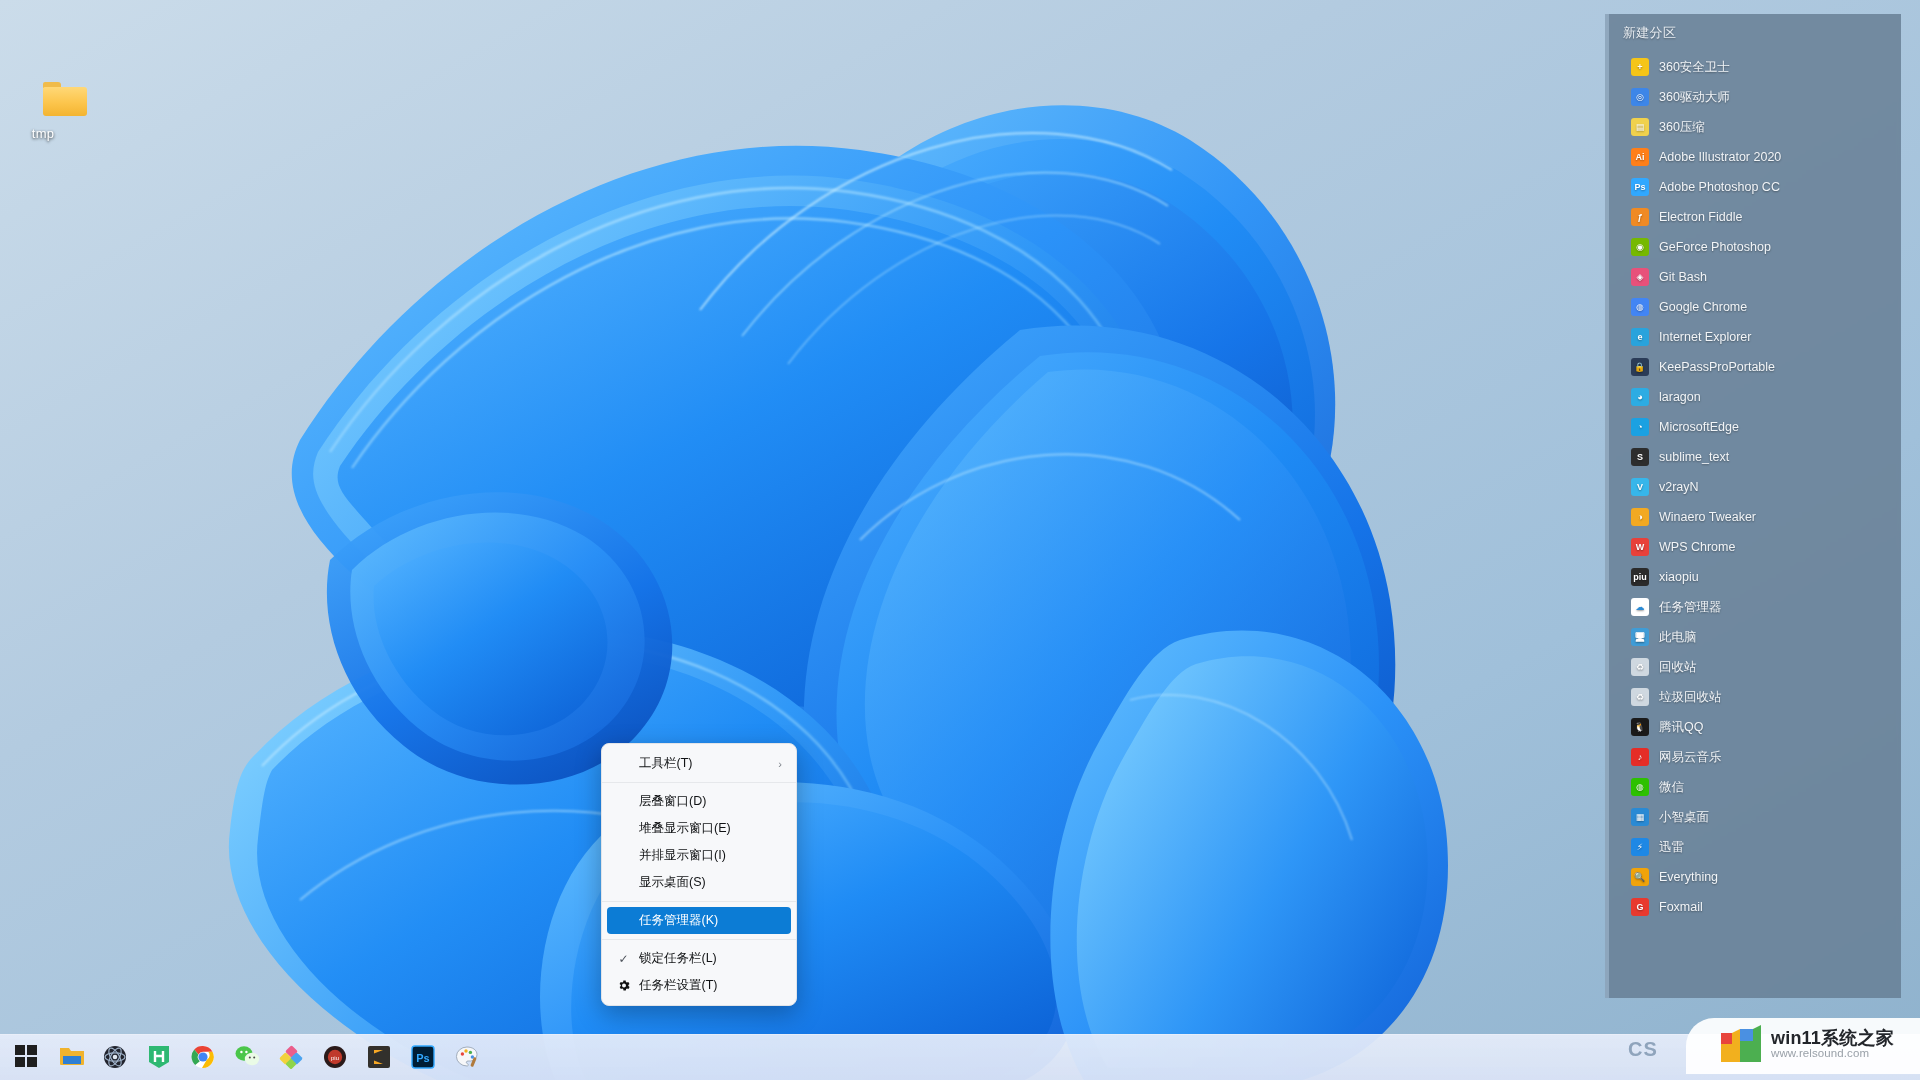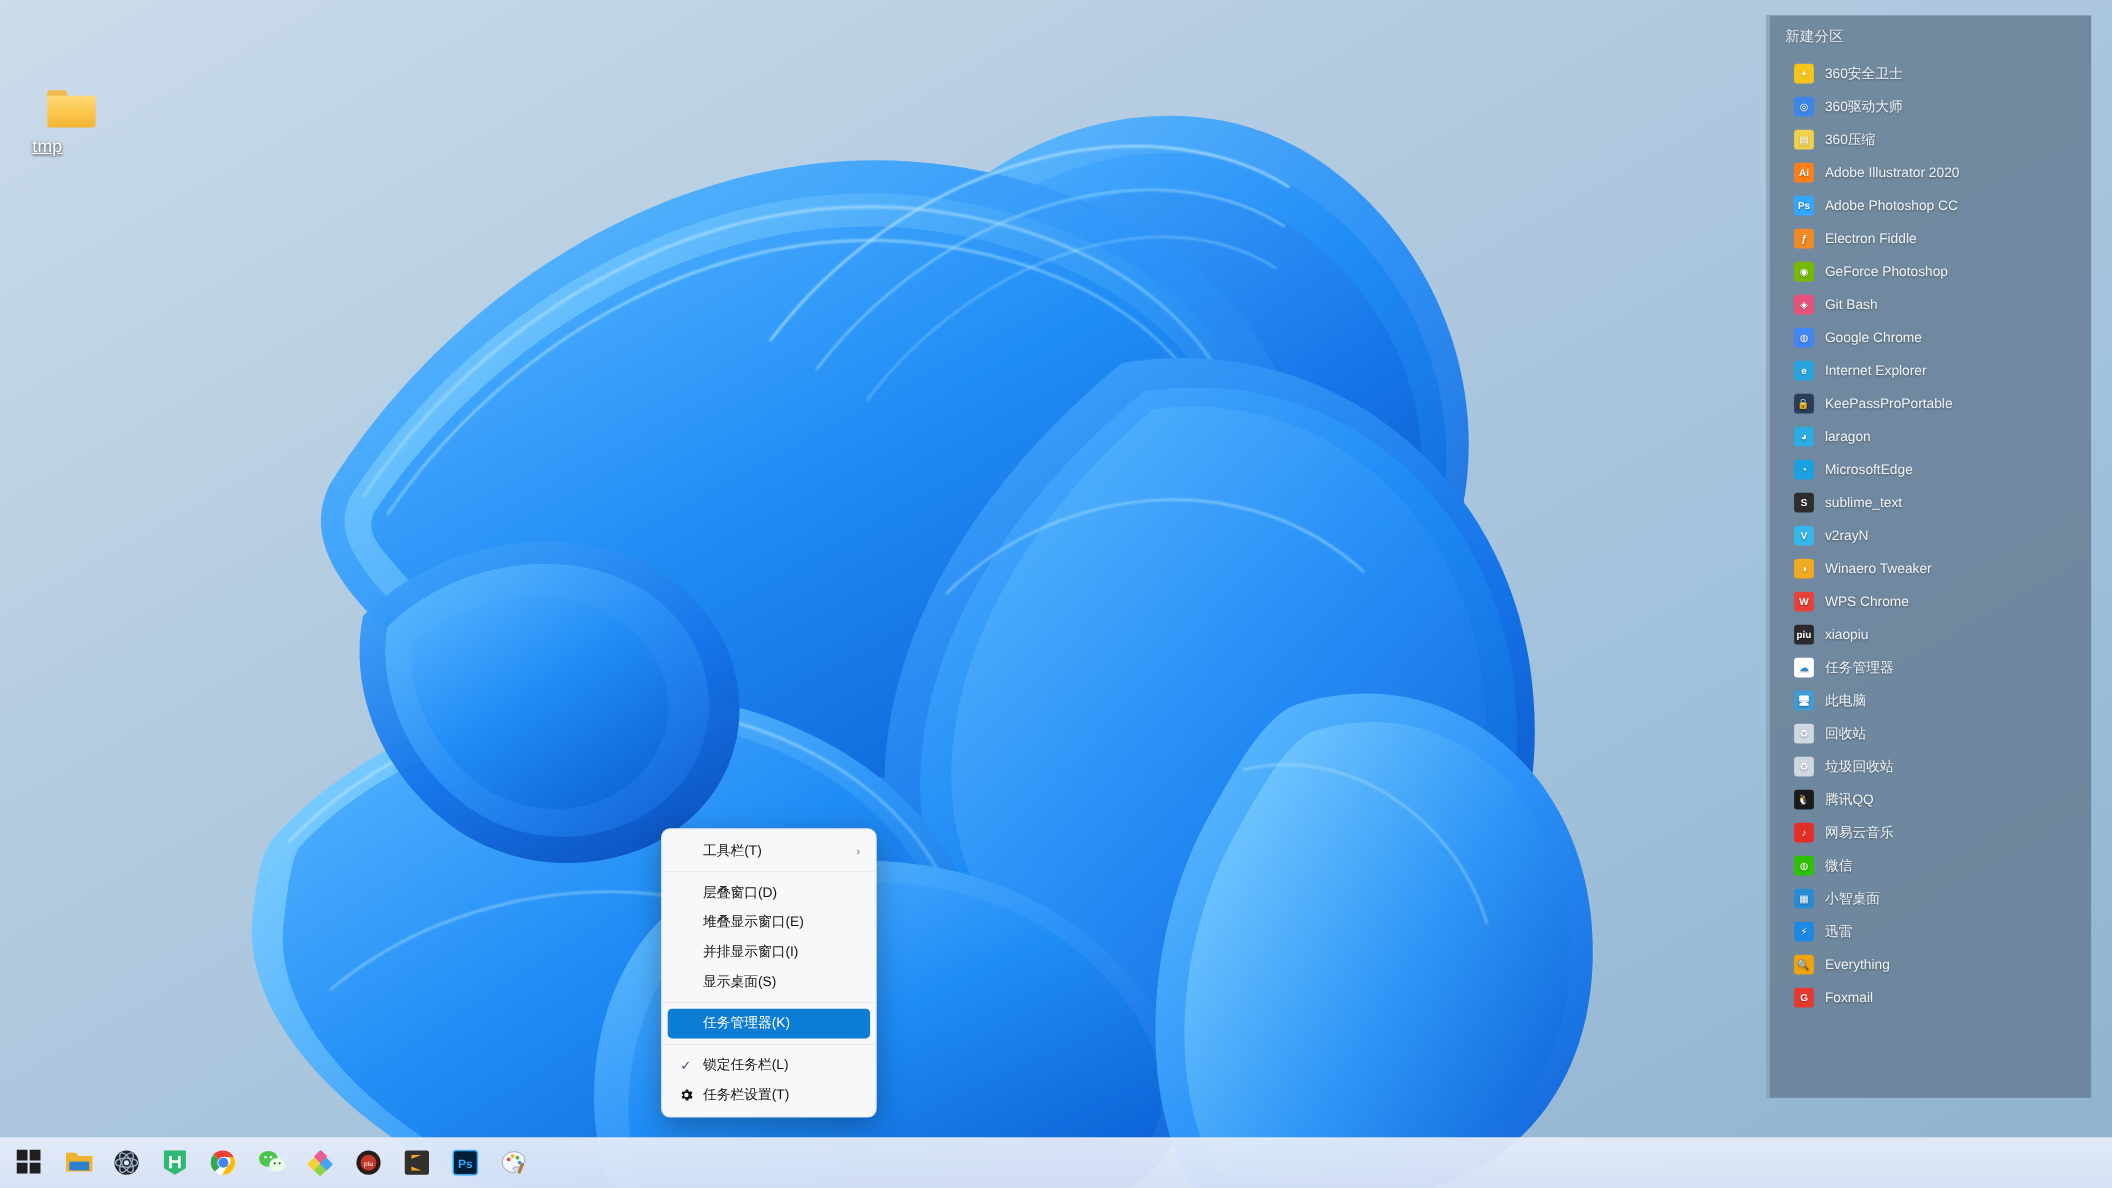--- a/index.html
+++ b/index.html
@@ -28,21 +28,21 @@
     position:absolute; left:0; top:0; width:18px; height:6px;
     background:#f0bb4a; border-radius:2px 3px 0 0;
   }
   .folder-shape .body {
     position:absolute; left:0; top:5px; width:44px; height:29px;
     background:linear-gradient(180deg,#ffd877 0%,#fcc54c 55%,#f3b431 100%);
     border-radius:2px 3px 3px 3px;
   }
   .desktop-icon .label {
     display:inline-block; padding:0 3px; line-height:15px;
-    font-size:16px; letter-spacing:.2px;text-decoration:underline;
+    font-size:13px; letter-spacing:.2px;
   }
 
   
   #fence {
     position:absolute; left:1605px; top:14px; width:296px; height:984px;
     background:rgba(101,125,147,.82);
     border-left:4px solid rgba(168,192,214,.55);
     backdrop-filter:blur(2px);
   }
   #fence-title {
@@ -62,21 +62,21 @@
     font-size:9px; font-weight:bold; color:#fff; line-height:1;
     overflow:hidden;
   }
   .fence-item .nm { white-space:nowrap; }
 
   
   #ctxmenu {
     position:absolute; left:601px; top:743px; width:196px;
     background:#f7f8fa; border:1px solid #e2e4e8;
     border-radius:8px; box-shadow:0 8px 26px rgba(0,0,0,.28);
-    padding:6px 0; font-size:12.5px; color:#101214;margin-top:10px;
+    padding:6px 0; font-size:12.5px; color:#101214;
   }
   .mi {
     position:relative; display:flex; align-items:center;
     height:27px; margin:0 5px; padding:0 8px 0 32px;
     border-radius:4px; cursor:default; white-space:nowrap;
   }
   .mi.sel { background:#0c7cd5; color:#fff; }
   .mi .chev {
     position:absolute; right:9px; top:50%; transform:translateY(-50%);
     font-size:11px; color:#7c8289;
@@ -476,14 +476,35 @@
               <circle cx="7.4" cy="9" r="1.7" fill="#e8453c"></circle>
               <circle cx="11" cy="6" r="1.7" fill="#f2b01e"></circle>
               <circle cx="15.4" cy="7.4" r="1.7" fill="#4caf50"></circle>
               <circle cx="17.4" cy="12" r="1.7" fill="#4a90e2"></circle>
               <rect x="17" y="12" width="3" height="10" rx="1.3" fill="#b07a3c" transform="rotate(22 18.5 17)"></rect>
             </svg></span>
         </div>
       </div>
   </div>
 
+  <div id="wm">
+    <div id="wm-pill">
+      <div id="wm-cs">CS</div>
+      <div id="wm-inner">
+        <div id="wm-logo">
+          <svg width="44" height="40" viewBox="0 0 44 40">
+            <rect x="1" y="9" width="11" height="11" fill="#e8453c"></rect>
+            <rect x="20" y="5" width="13" height="12" fill="#4a90e2"></rect>
+            <path d="M1,20 L12,20 L12,38 L1,38 Z" fill="#f2b01e"></path>
+            <path d="M12,9 L20,5 L20,38 L12,38 Z" fill="#f2b01e"></path>
+            <path d="M20,17 L33,17 L33,38 L20,38 Z" fill="#4caf50"></path>
+            <path d="M33,5 L41,1 L41,38 L33,38 Z" fill="#4caf50"></path>
+          </svg>
+        </div>
+        <div id="wm-txt">
+          <span id="wm-t1">win11系统之家</span>
+          <span id="wm-t2">www.relsound.com</span>
+        </div>
+      </div>
+    </div>
+  </div>
 
 </div>
 
 </body></html>

